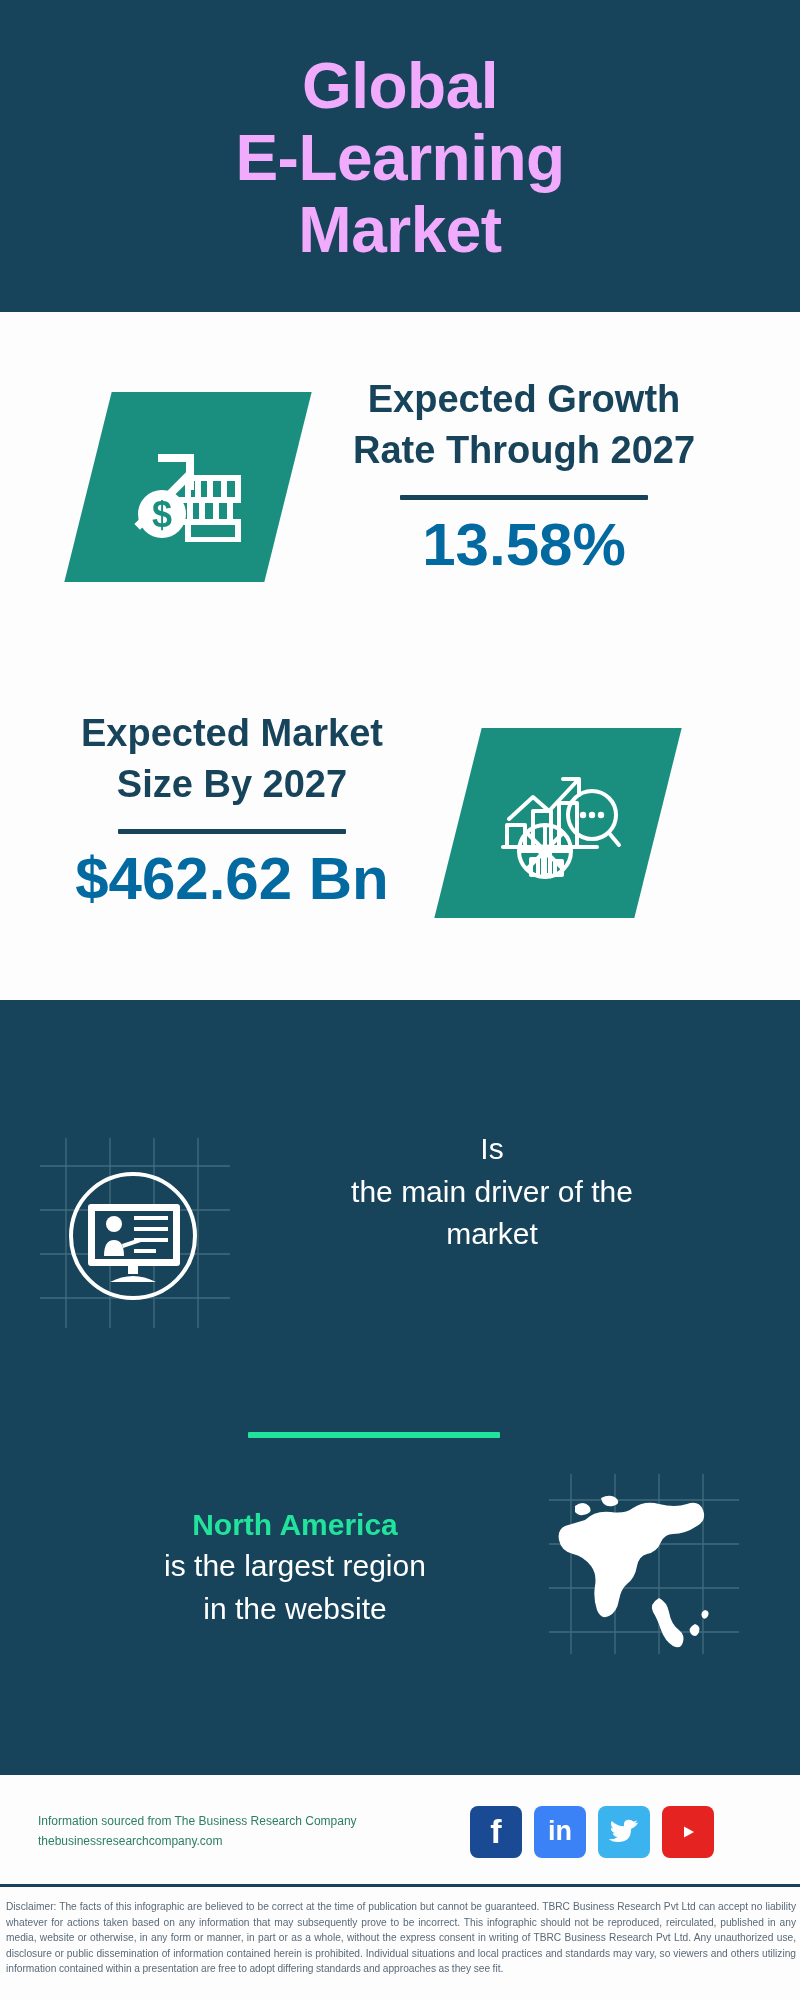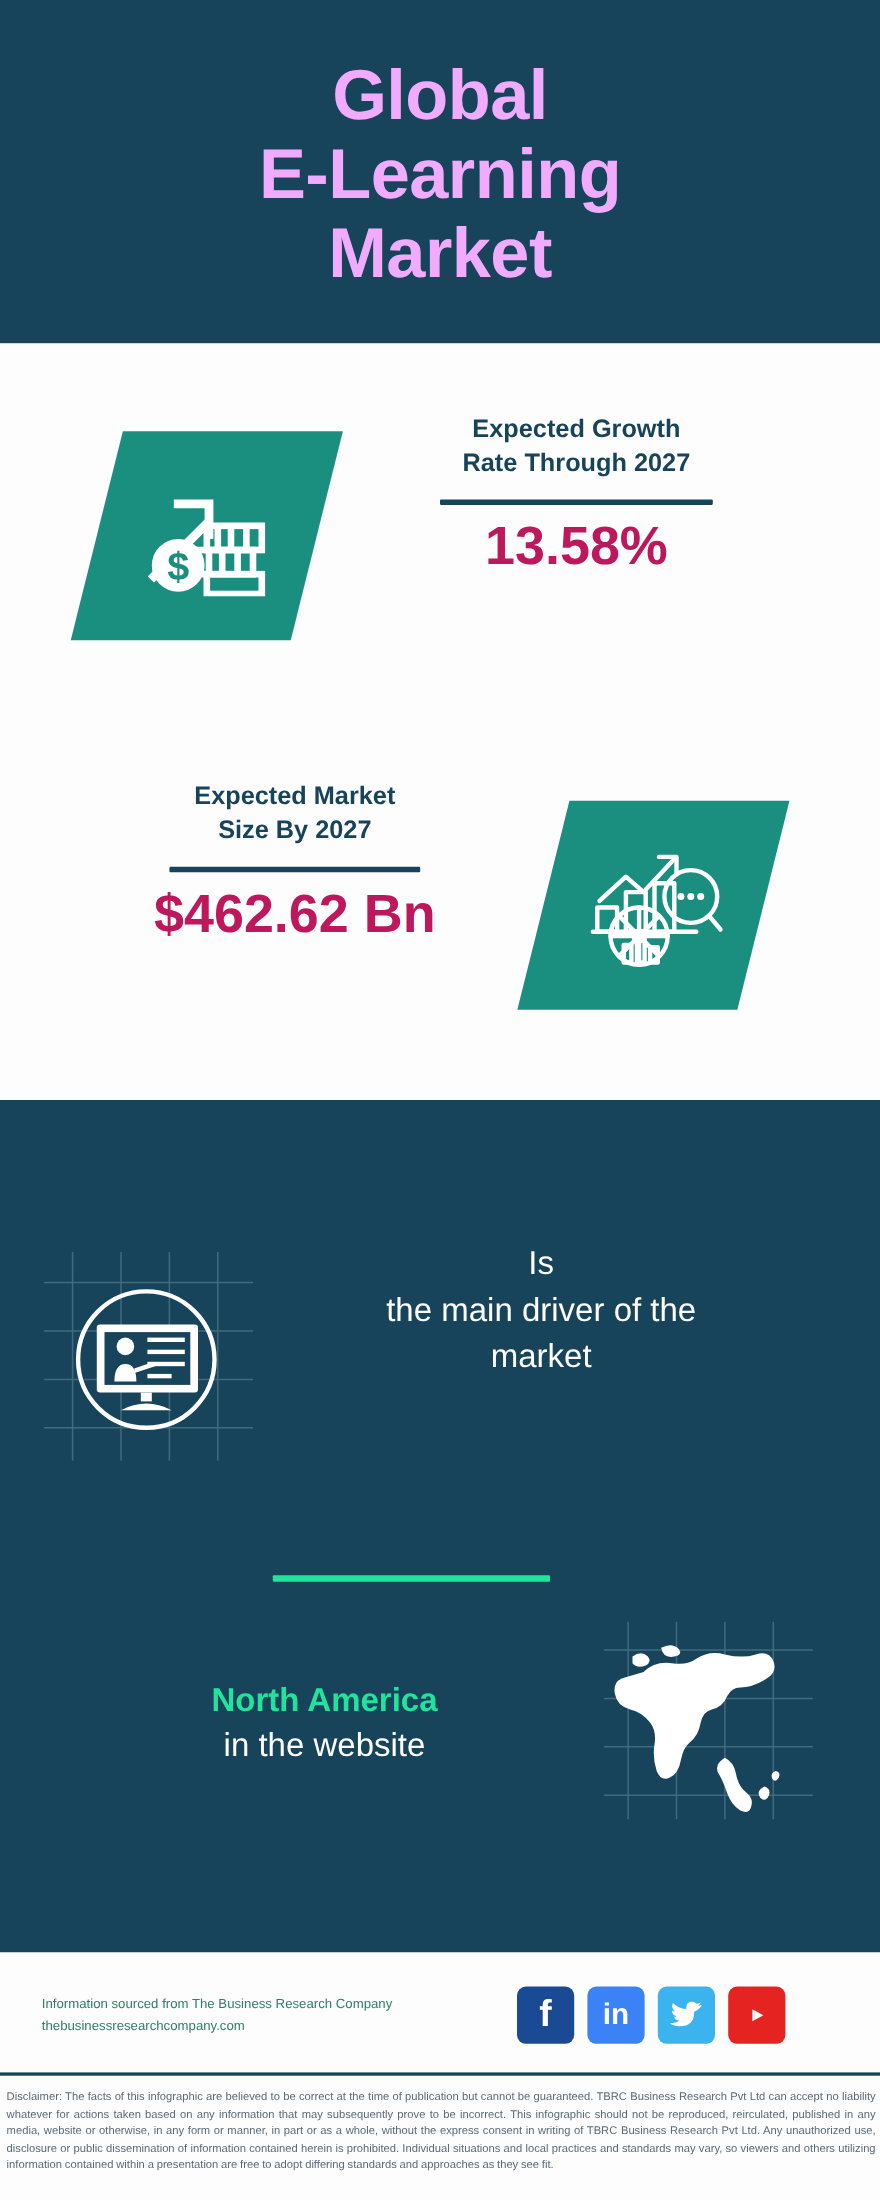--- a/index.html
+++ b/index.html
@@ -38,34 +38,34 @@
     width: 200px; height: 190px;
     background: #1a8f80;
     transform: skewX(-14deg);
     display: flex; align-items: center; justify-content: center;
     flex: none;
   }
   .para-icon > svg { transform: skewX(14deg); }
   .s1-iconwrap { margin-left: 88px; margin-top: 80px; }
   .s1-text { margin-left: 36px; margin-top: 62px; width: 400px; text-align: center; }
   .stat-title {
-    color: #17445a; font-size: 23px; font-weight: bold; line-height: 1.35;
+    color: #17445a; font-size: 38px; font-weight: bold; line-height: 1.35;
   }
   .rule-dark {
     width: 248px; height: 5px; background: #17445a;
     margin: 18px auto 10px auto; border-radius: 1px;
   }
   .stat-value {
-    color: #be185d; font-size: 49px; font-weight: bold; line-height: 1.15;
+    color: #0369a1; font-size: 60px; font-weight: bold; line-height: 1.15;
   }
 
   
   .stat2 {
     position: absolute; left: 0; top: 688px; width: 800px; height: 300px;
-    display: flex; align-items: flex-start; padding-left: 36px;
+    display: flex; align-items: flex-start;
   }
   .s2-text { margin-left: 62px; margin-top: 20px; width: 340px; text-align: center; }
   .s2-text .rule-dark { width: 228px; }
   .s2-iconwrap { margin-left: 56px; margin-top: 40px; }
 
   
   .darksec {
     position: absolute; left: 0; top: 1000px; width: 800px; height: 775px;
     background: #17445a;
     overflow: hidden;
@@ -284,20 +284,21 @@
         </div>
       </div>
     </div>
 
     <div class="rule-green"></div>
 
     <div class="na-row">
       <div class="na-text">
         <div class="green-head">North America</div>
         <div class="white-body">
+          <div>is the largest region</div>
           <div>in the website</div>
         </div>
       </div>
       <div class="na-icon">
         <div class="gridfaint" style="left:0;top:-6px;">
           <svg width="190" height="180">
             <line x1="0" y1="26" x2="190" y2="26"></line>
             <line x1="0" y1="70" x2="190" y2="70"></line>
             <line x1="0" y1="114" x2="190" y2="114"></line>
             <line x1="0" y1="158" x2="190" y2="158"></line>

